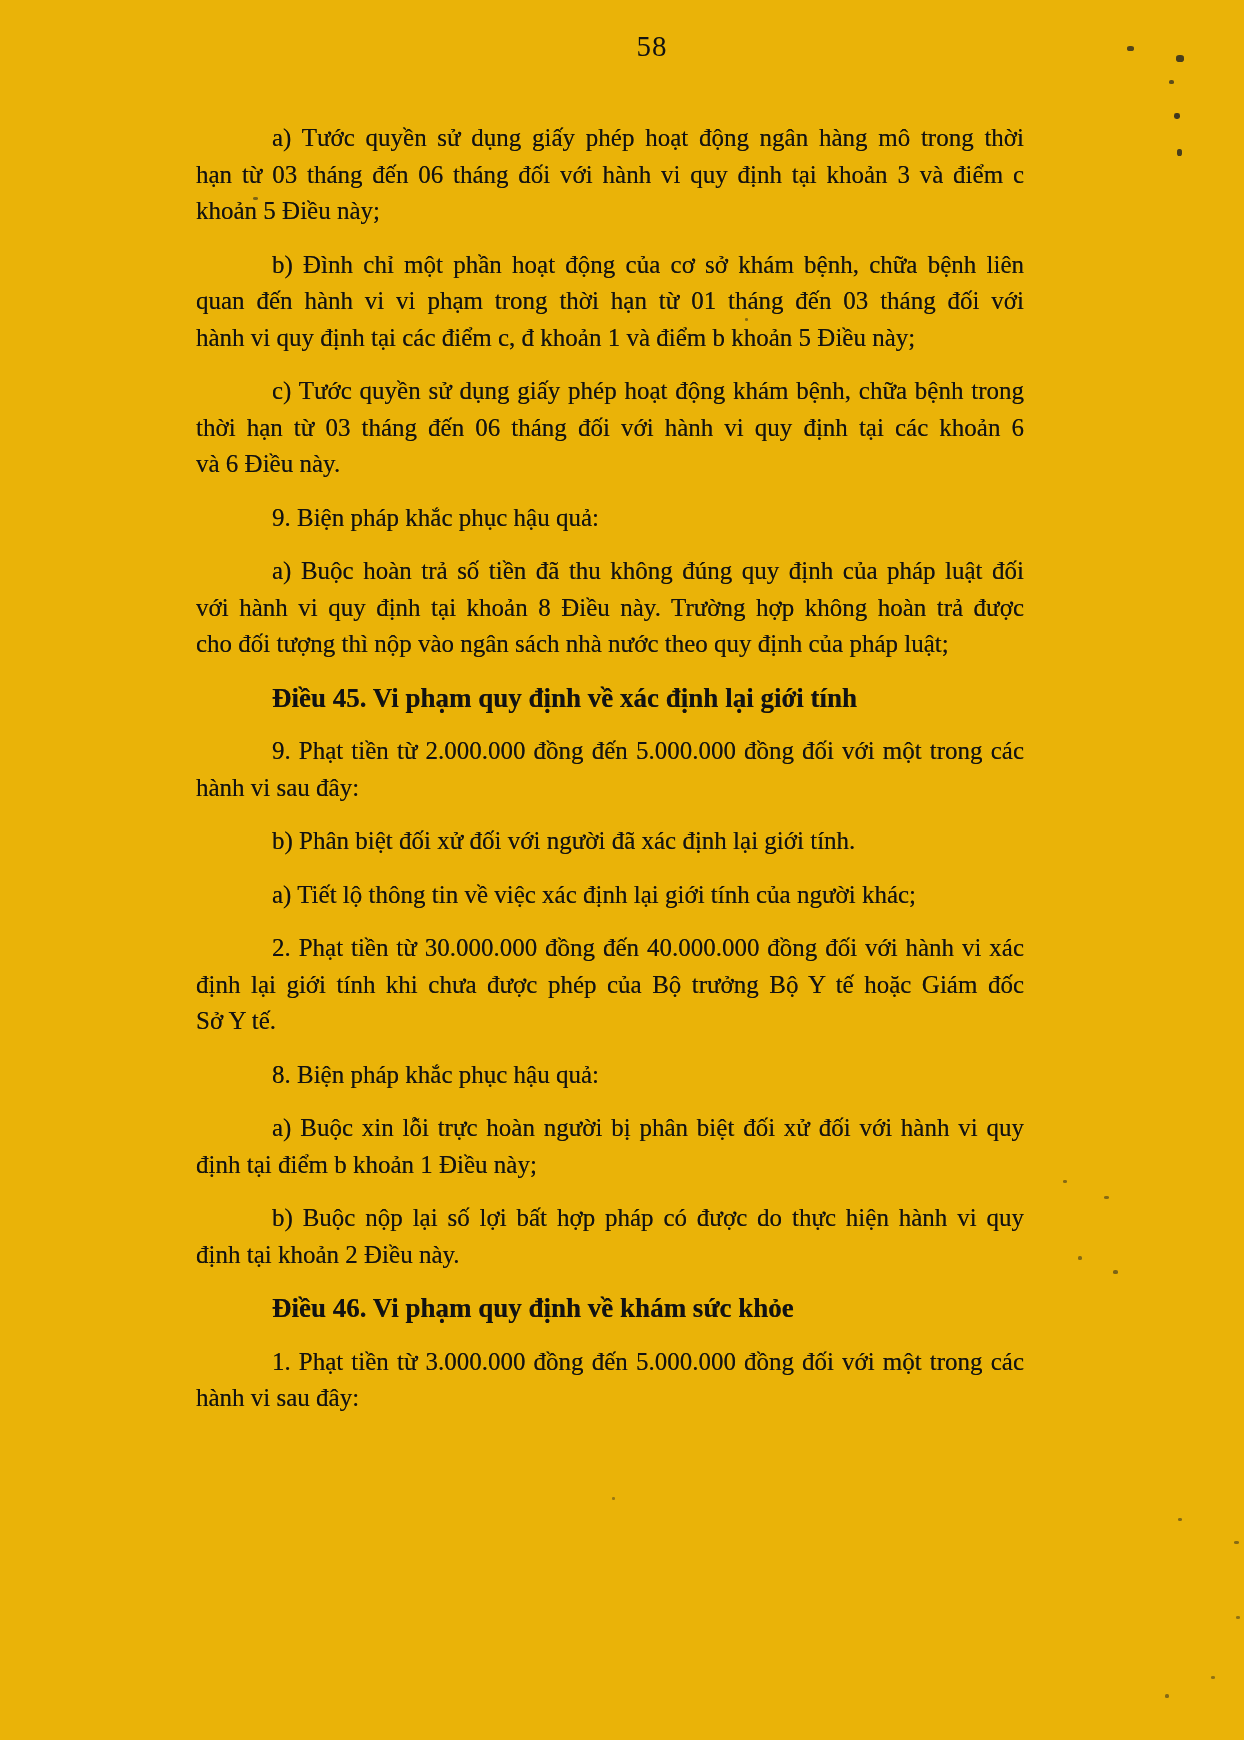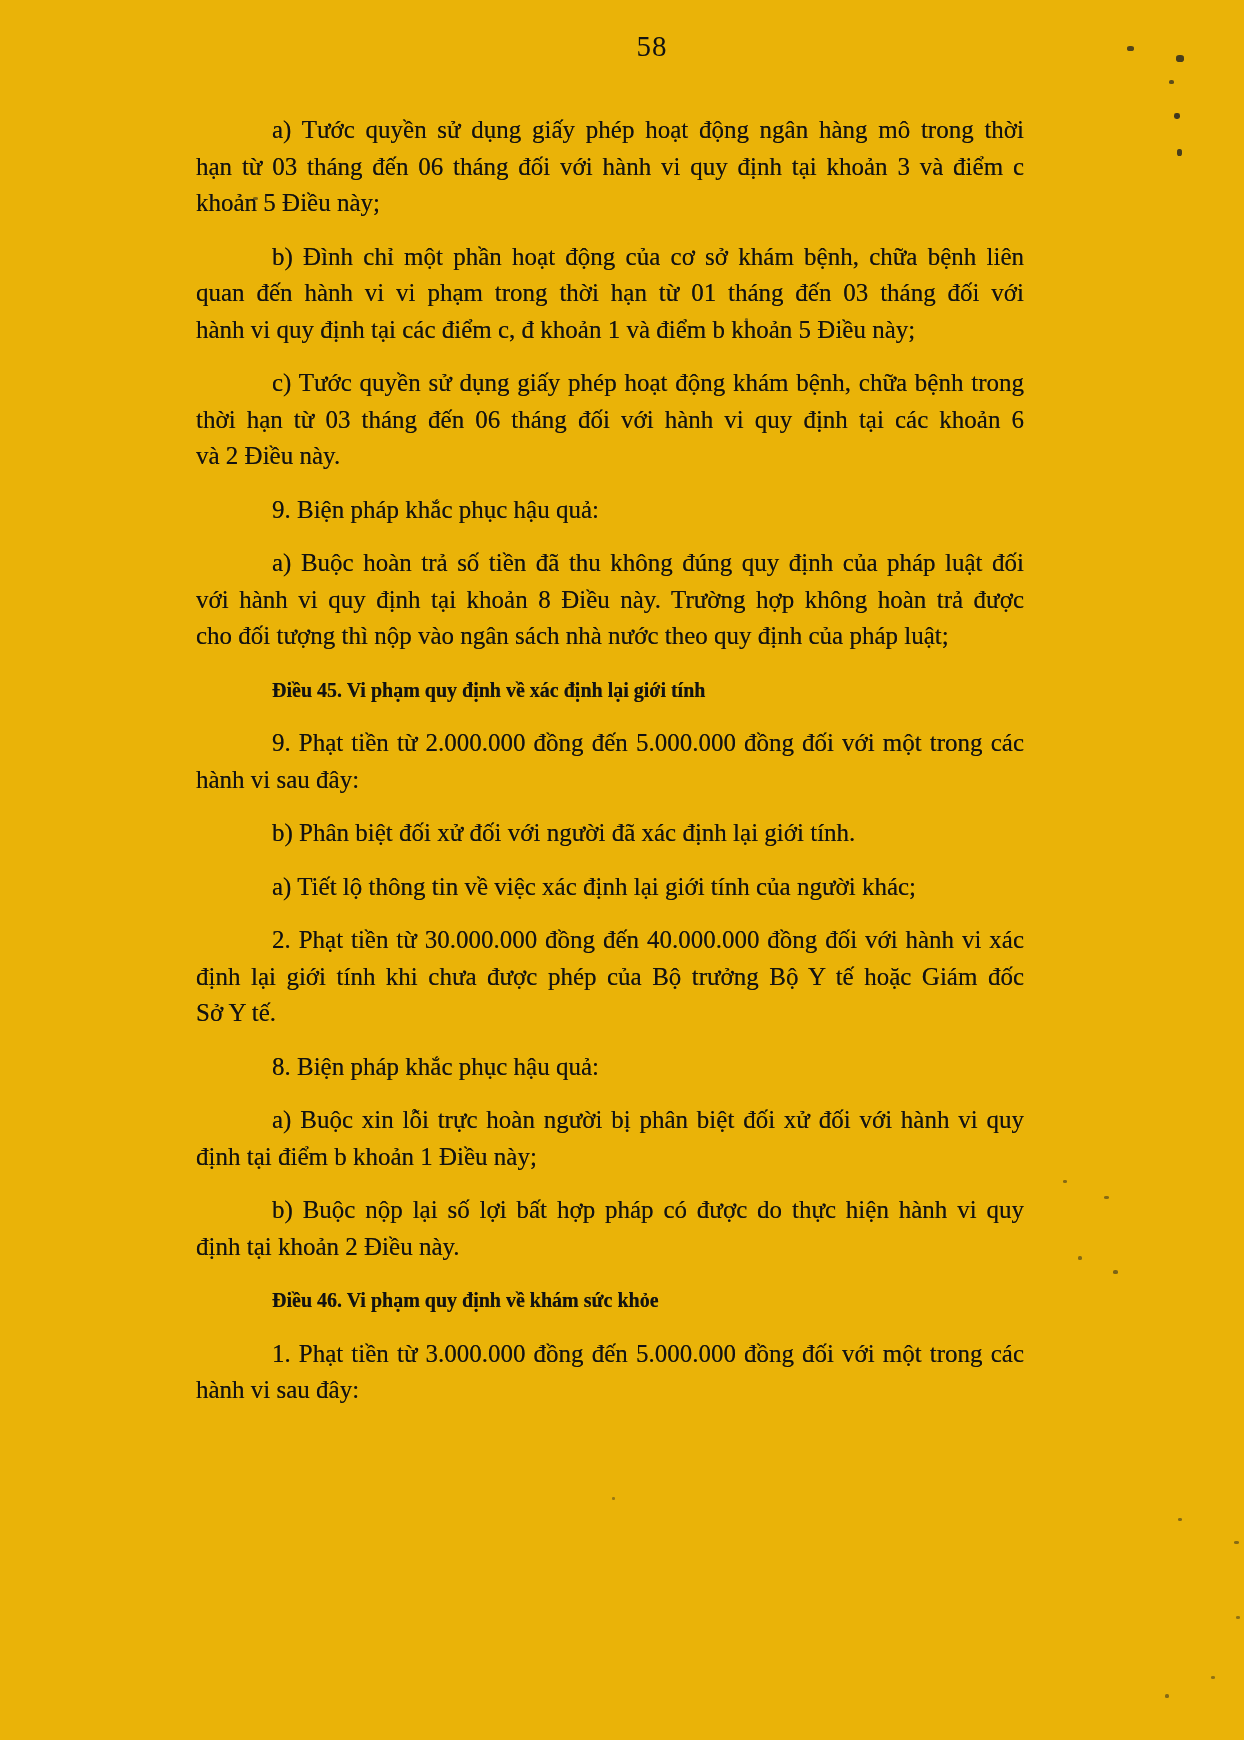--- a/index.html
+++ b/index.html
@@ -26,39 +26,39 @@
     line-height: 32px;
     letter-spacing: 1px;
   }
   .doc-body {
     position: absolute;
     top: 112px;
     left: 196px;
     width: 828px;
   }
   .para {
-    margin: 0 0 17px 0;
+    margin: 8px 0 17px 0;
   }
   .line {
     font-size: 25px;
     line-height: 36.5px;
     text-align: justify;
     text-align-last: justify;
     text-shadow: 0 0 0.5px rgba(0,0,0,0.55);
     white-space: normal;
   }
   .line.first {
     text-indent: 76px;
   }
   .line.last {
     text-align-last: left;
   }
   .para.heading .line {
     font-weight: bold;
-    font-size: 20px;
+    font-size: 27px;
     text-align-last: left;
   }
   .speck {
     position: absolute;
     background: #222222;
     border-radius: 40%;
   }
 </style>
 </head>
 <body>
@@ -73,21 +73,21 @@
         <div class="line last">khoản 5 Điều này;</div>
       </div>
       <div class="para body">
         <div class="line first">b) Đình chỉ một phần hoạt động của cơ sở khám bệnh, chữa bệnh liên</div>
         <div class="line">quan đến hành vi vi phạm trong thời hạn từ 01 tháng đến 03 tháng đối với</div>
         <div class="line last">hành vi quy định tại các điểm c, đ khoản 1 và điểm b khoản 5 Điều này;</div>
       </div>
       <div class="para body">
         <div class="line first">c) Tước quyền sử dụng giấy phép hoạt động khám bệnh, chữa bệnh trong</div>
         <div class="line">thời hạn từ 03 tháng đến 06 tháng đối với hành vi quy định tại các khoản 6</div>
-        <div class="line last">và 2 Điều này.</div>
+        <div class="line last">và 6 Điều này.</div>
       </div>
       <div class="para body">
         <div class="line first last">9. Biện pháp khắc phục hậu quả:</div>
       </div>
       <div class="para body">
         <div class="line first">a) Buộc hoàn trả số tiền đã thu không đúng quy định của pháp luật đối</div>
         <div class="line">với hành vi quy định tại khoản 8 Điều này. Trường hợp không hoàn trả được</div>
         <div class="line last">cho đối tượng thì nộp vào ngân sách nhà nước theo quy định của pháp luật;</div>
       </div>
       <div class="para heading">

